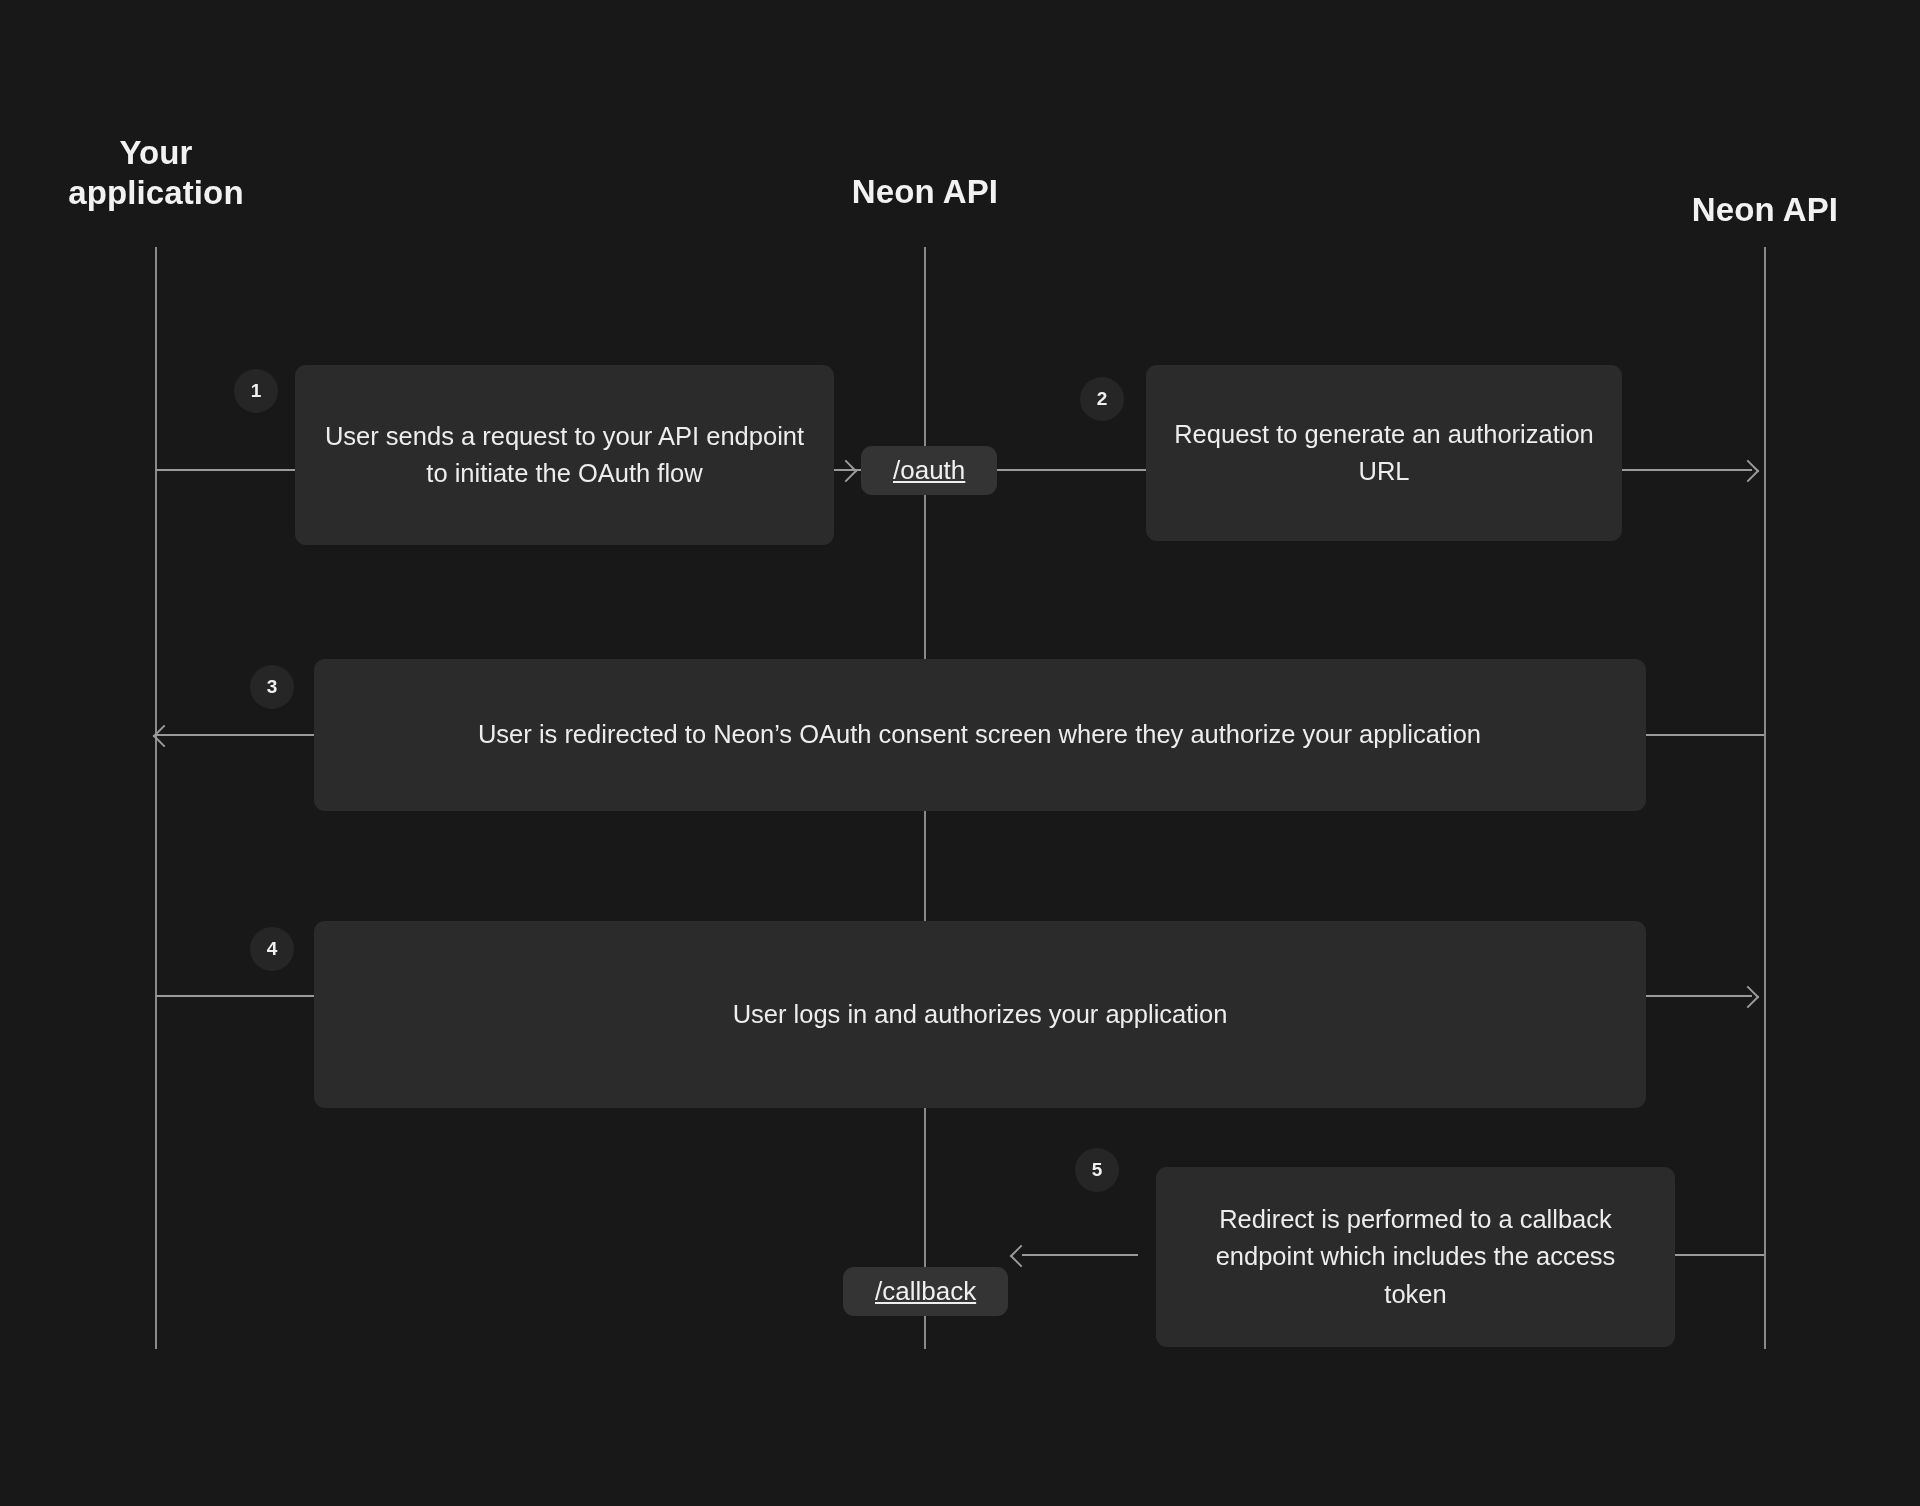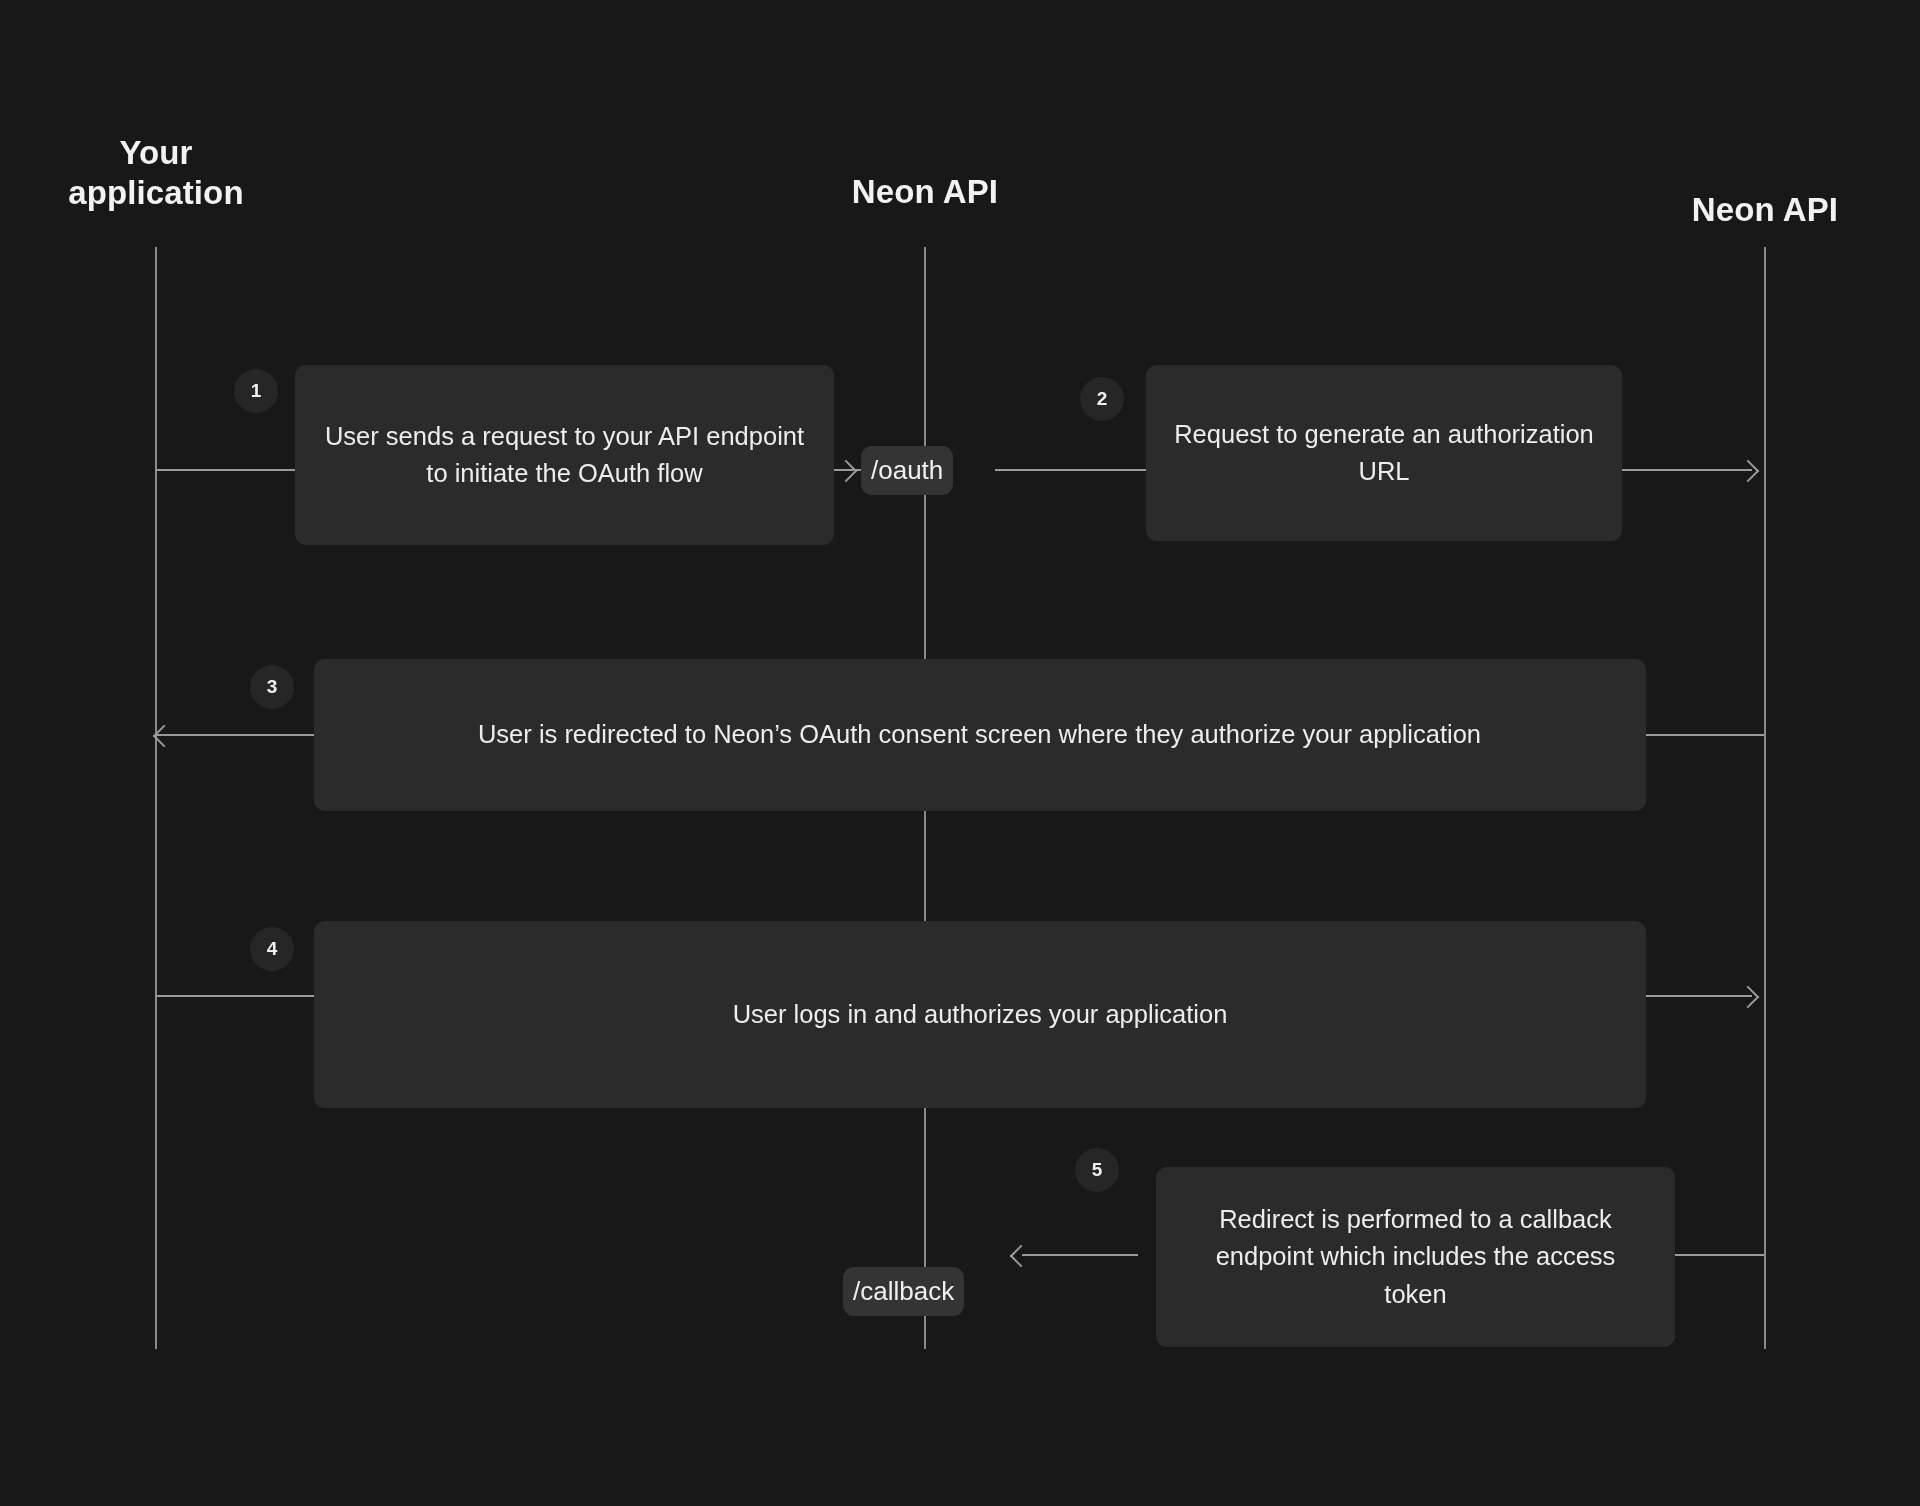--- a/index.html
+++ b/index.html
@@ -75,23 +75,24 @@
   
   .pill {
     position: absolute;
     background: #343434;
     border-radius: 11px;
     color: #f0f0f0;
     font-size: 26px;
     display: flex;
     align-items: center;
     justify-content: center;
-    padding: 9px 10px;
+    padding: 9px 32px;
     z-index: 5;
     white-space: nowrap;
+    text-decoration: underline;
   }
 
   
   .conn {
     position: absolute;
     height: 2px;
     background: #9a9a9a;
   }
   
   .chev {

